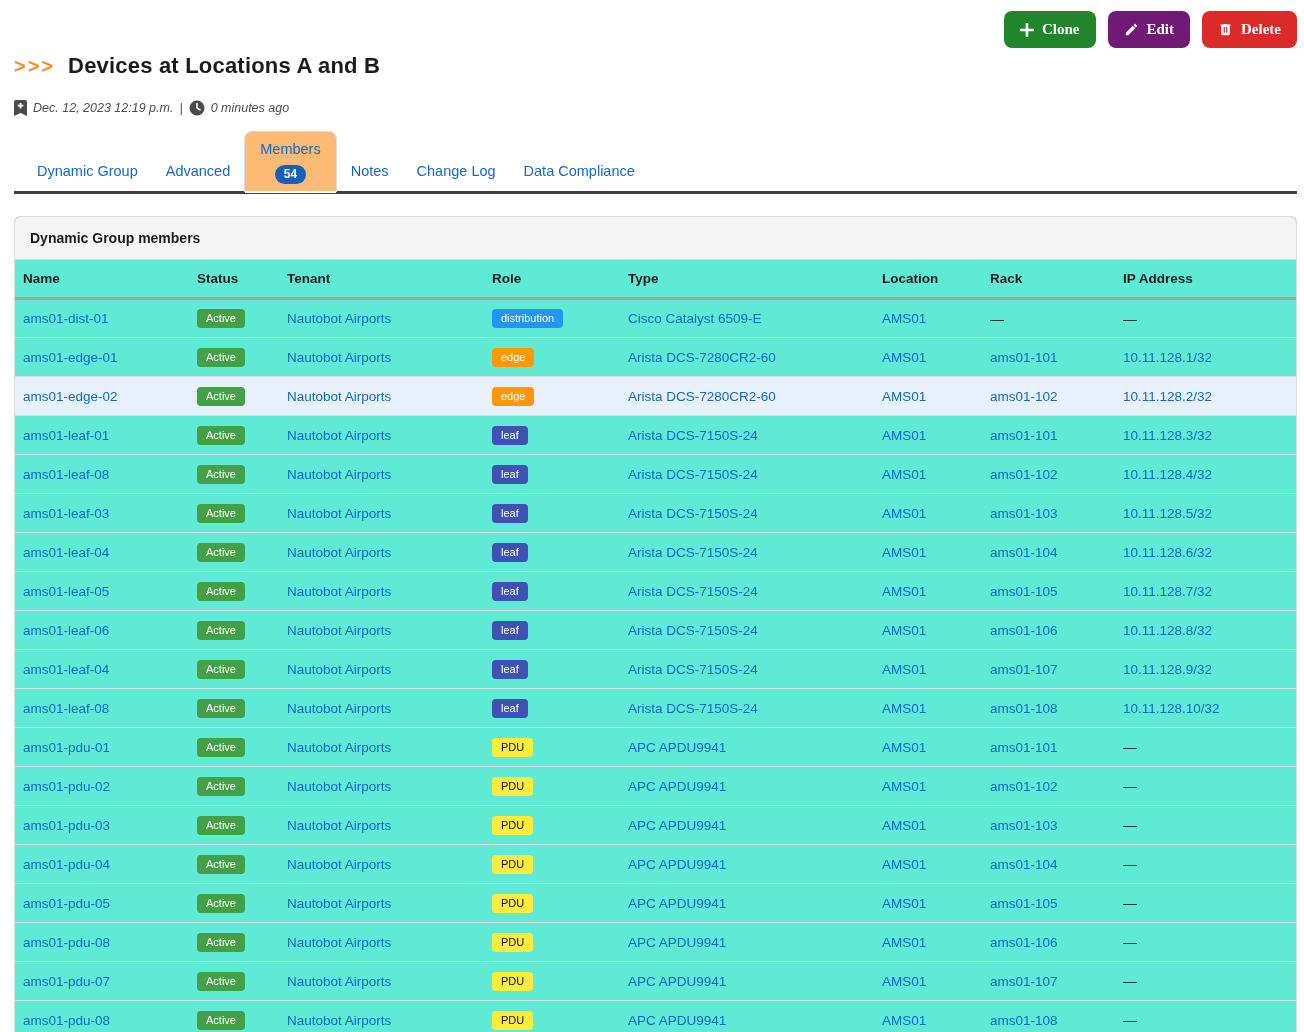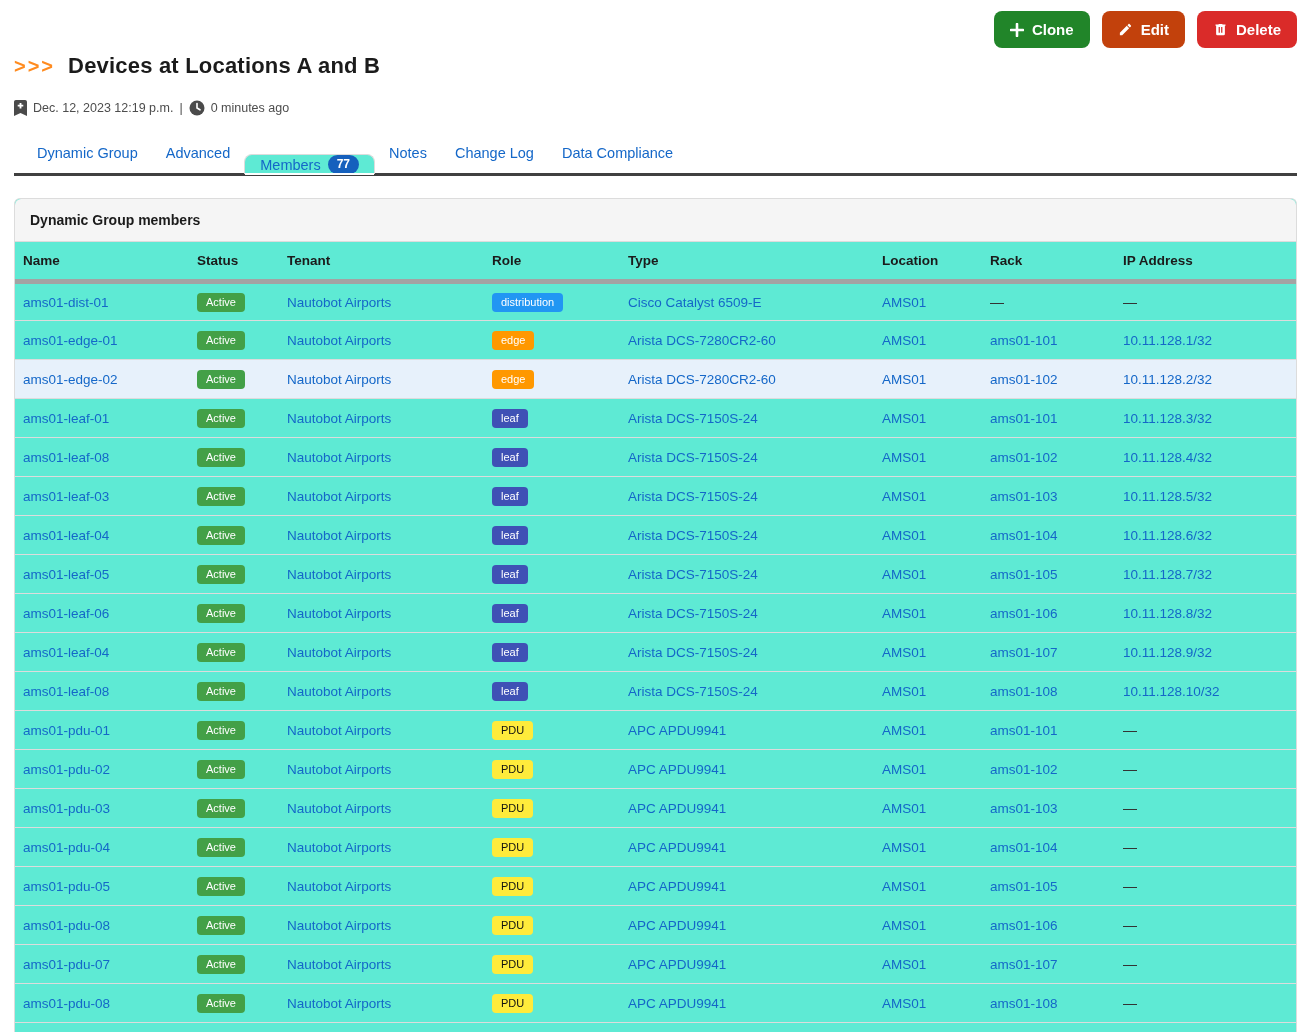--- a/index.html
+++ b/index.html
@@ -8,63 +8,63 @@
     font-family:"Liberation Sans", sans-serif;
     background:#ffffff; color:#262626;
   }
   .page { padding:0 7px 0 14px; }
 
   
   .actions { display:flex; justify-content:flex-end; align-items:flex-start; gap:12px; padding-top:11px; height:48px; }
   .btn {
     display:inline-flex; align-items:center; gap:8px;
     border:none; border-radius:8px; color:#fff; cursor:pointer;
-    font-family:Liberation Sans, sans-serif; font-size:15px; font-weight:700;
+    font-family:Liberation Serif, serif; font-size:15px; font-weight:700;
     padding:9px 16px; line-height:19px;
   }
   .btn-clone  { background:#218529; }
-  .btn-edit   { background:#c2410c; }
+  .btn-edit   { background:#701a75; }
   .btn-delete { background:#da2b29; }
   .btn svg { display:block; }
 
   
   .title-row { display:flex; align-items:center; gap:13px; margin-top:5px; }
   .chevrons { color:#ff8b1f; font-size:20px; font-weight:700; letter-spacing:2px; line-height:1; }
   h1 { font-size:22px; font-weight:700; color:#1b1b1b; letter-spacing:.2px; }
 
   
-  .meta { display:flex; align-items:center; gap:6px; margin-top:21px; font-size:12.5px; color:#4d4d4d; }
+  .meta { display:flex; align-items:center; gap:6px; margin-top:21px; font-size:12.5px; color:#4d4d4d;font-style:italic; }
   .meta svg { display:block; }
 
   
   .tabs { display:flex; align-items:flex-end; margin-top:14px; border-bottom:3px solid #404040; padding-left:9px; }
   .tab {
     display:inline-flex; align-items:center; gap:7px;
     padding:12px 13px; color:#1467c8; font-size:14.5px; text-decoration:none;
     border:1px solid transparent; border-bottom:none; border-radius:8px 8px 0 0;
     margin-bottom:0; position:relative; top:1px; line-height:18px;
   }
-  .tab.active { background:#5eead4; border-color:#dcdcdc; padding:0 15px; }
+  .tab.active { background:#fdba74; border-color:#dcdcdc; padding:8px 15px;flex-direction:column; }
   .tab.active::after { content:""; position:absolute; left:0; right:0; bottom:-1px; height:2px; background:#fff; }
   .tab-badge {
     background:#1560bd; color:#fff; font-size:12px; font-weight:700;
     border-radius:10px; padding:2px 9px; line-height:15px;
   }
 
   
   .panel { margin-top:22px; border:1px solid #dcdcdc; border-bottom:none; border-radius:6px 6px 0 0; min-height:836px; background:#5eead4; }
   .panel-header {
     background:#f5f5f5; border-bottom:1px solid #dcdcdc; border-radius:6px 6px 0 0;
     padding:13px 15px; font-size:14px; font-weight:700; color:#1b1b1b;
   }
 
   table { width:100%; border-collapse:collapse; table-layout:fixed; font-size:13.5px; }
   th {
     text-align:left; font-weight:700; color:#1b1b1b; font-size:13.5px;
-    padding:11px 8px; border-bottom:5px solid #a3a3a3; cursor:pointer;
+    padding:11px 8px; border-bottom:3px solid #a3a3a3; cursor:pointer;
   }
   th:nth-child(1){width:174px} th:nth-child(2){width:90px} th:nth-child(3){width:205px}
   th:nth-child(4){width:136px} th:nth-child(5){width:254px} th:nth-child(6){width:108px}
   th:nth-child(7){width:133px} th:nth-child(8){width:auto}
   td { padding:0 8px; height:39px; border-bottom:1px solid #dcdcdc; vertical-align:middle; white-space:nowrap; }
   tr.highlight td { background:#e7f1fb; }
 
   a { color:#1467c8; text-decoration:none; }
   .badge {
     display:inline-block; border-radius:4px; padding:3px 9px;
@@ -134,21 +134,21 @@
 
   </a>
 
   <a href="#" class="tab">
     <span class="tab-label">Advanced</span>
 
   </a>
 
   <a href="#" class="tab active">
     <span class="tab-label">Members</span>
-    <span class="tab-badge">77</span>
+    <span class="tab-badge">54</span>
   </a>
 
   <a href="#" class="tab">
     <span class="tab-label">Notes</span>
 
   </a>
 
   <a href="#" class="tab">
     <span class="tab-label">Change Log</span>
 

